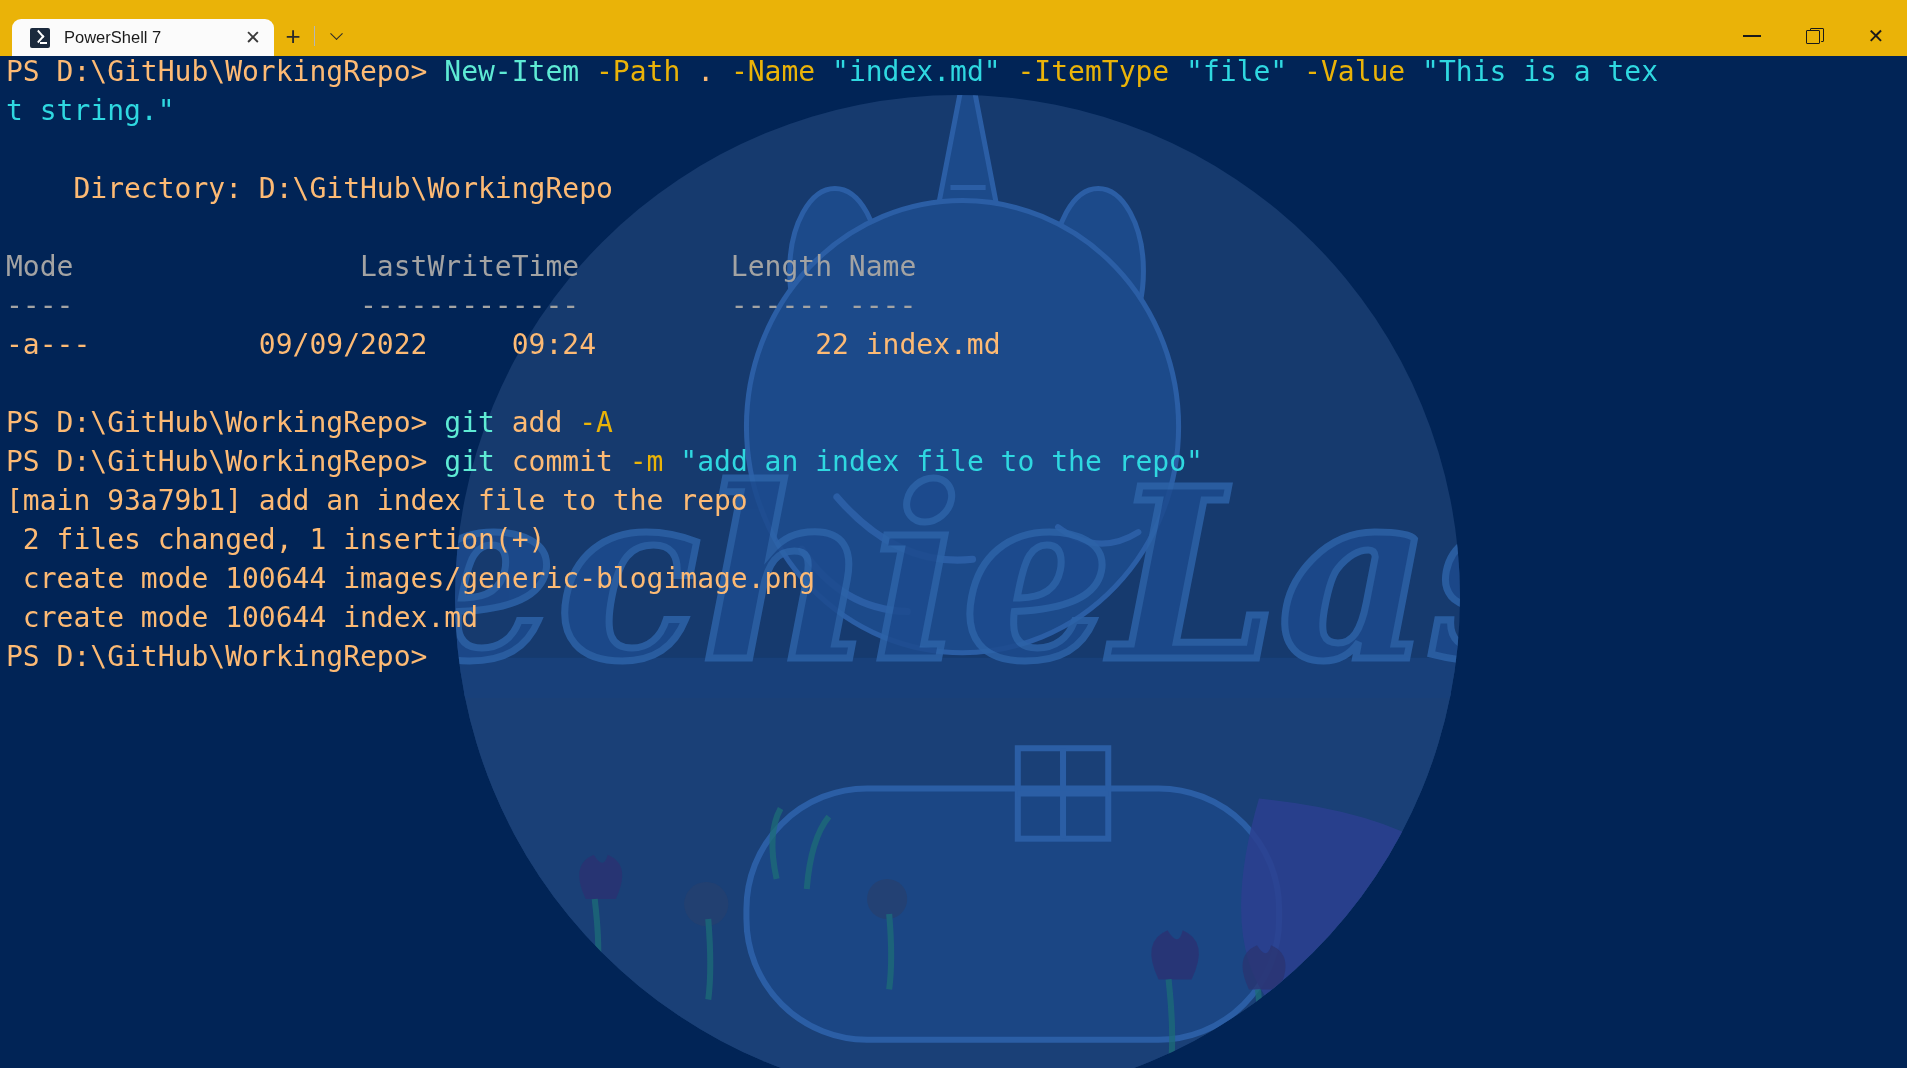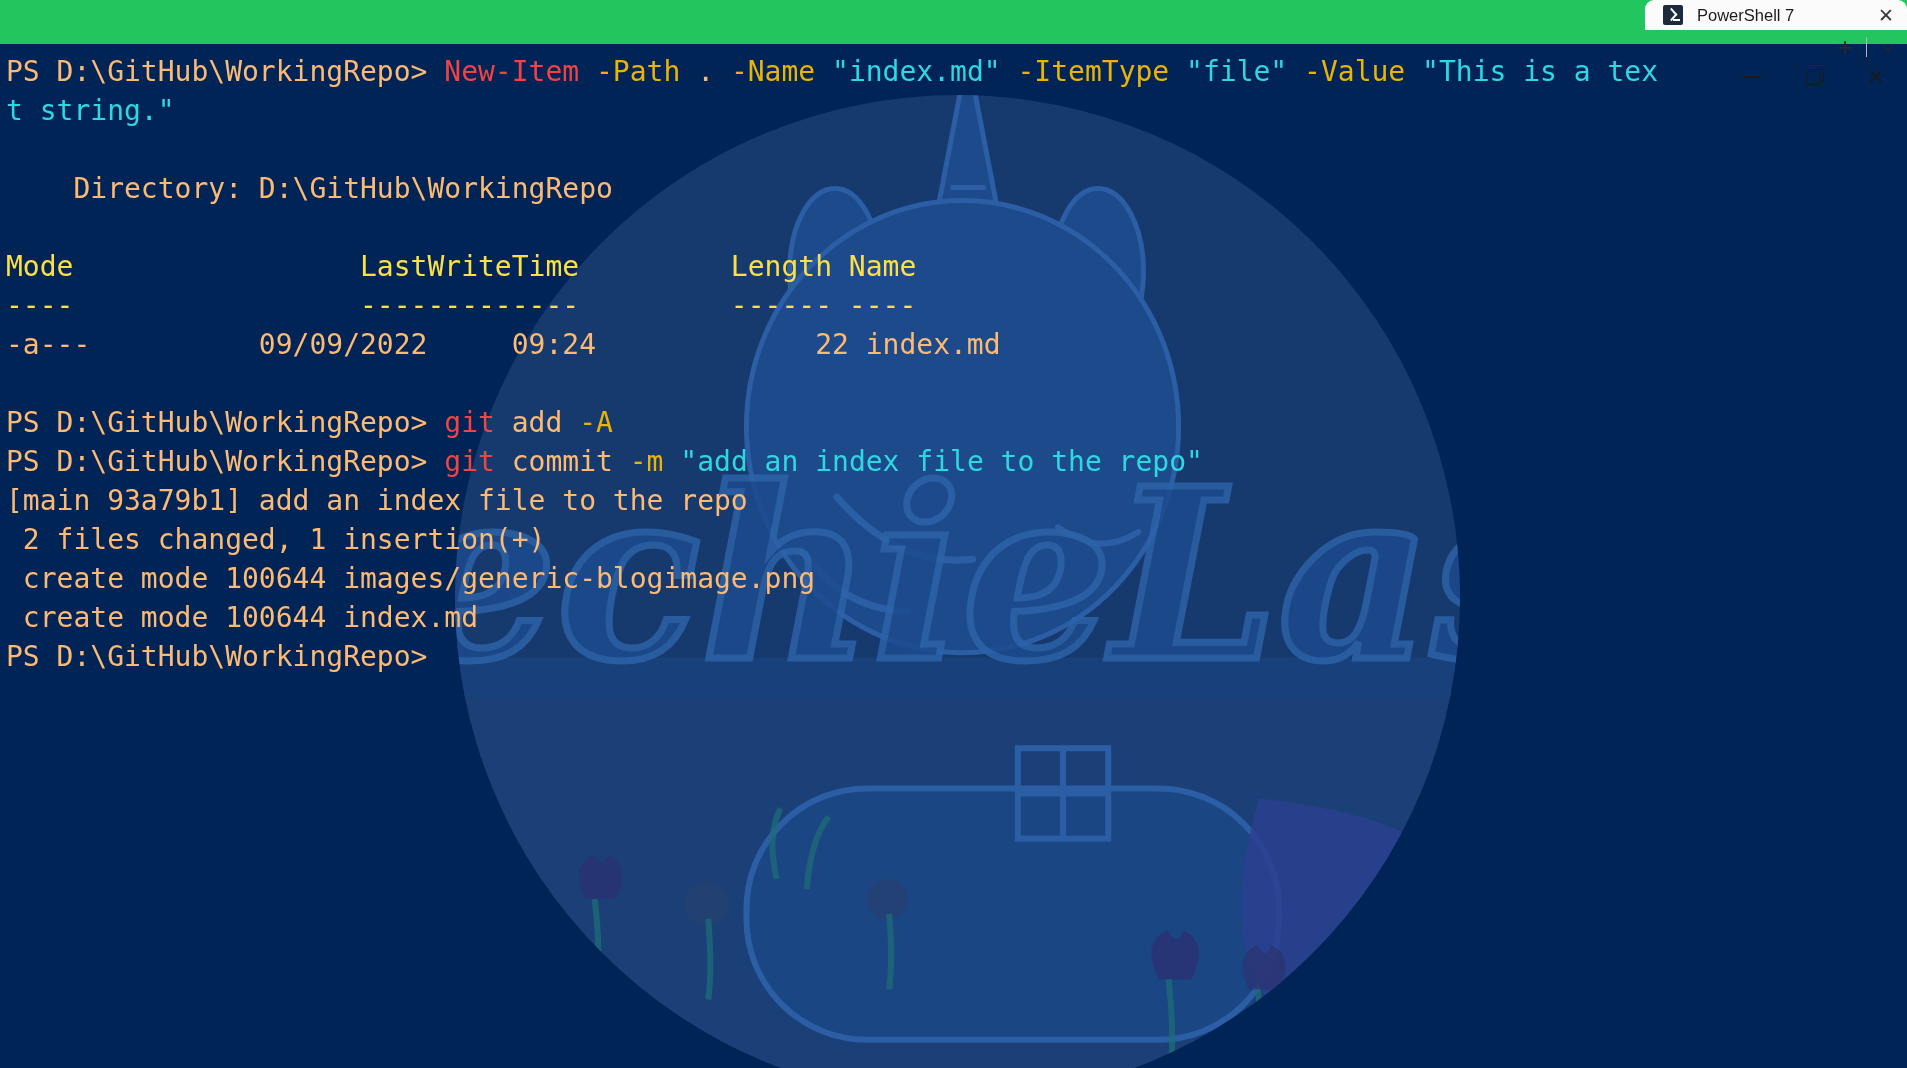--- a/index.html
+++ b/index.html
@@ -7,28 +7,27 @@
   html, body {
     width: 1907px;
     height: 1068px;
     overflow: hidden;
     background: #012456;
     font-family: "DejaVu Sans Mono", monospace;
   }
 
   
   .titlebar {
-    height: 44px;
+    height: 56px;
     width: 100%;
-    background: #22c55e;
+    background: #eab308;
     display: flex;
     align-items: flex-end;
     position: relative;
     z-index: 50;
-    flex-direction: column;
   }
 
   .tab {
     height: 37px;
     min-width: 262px;
     background: #fbfbfb;
     border-radius: 9px 9px 0 0;
     margin-left: 12px;
     display: flex;
     align-items: center;
@@ -164,23 +163,23 @@
     letter-spacing: 0px;
     white-space: pre;
   }
 
   .line { height: 39px; white-space: pre; }
   .line.blank { }
 
   
   .c-white  { color: #fdba74; }
   .c-gray   { color: #eab308; }
-  .c-yellow { color: #ef4444; }
+  .c-yellow { color: #5eead4; }
   .c-cyan   { color: #2fd8e0; }
-  .c-green  { color: #fde047; }
+  .c-green  { color: #a3a3a3; }
 </style>
 </head>
 <body>
 
 <div class="titlebar">
 
   <div class="tab">
     <span class="tab-icon"></span>
     <span class="tab-title">PowerShell 7</span>
     <span class="tab-close">✕</span>

